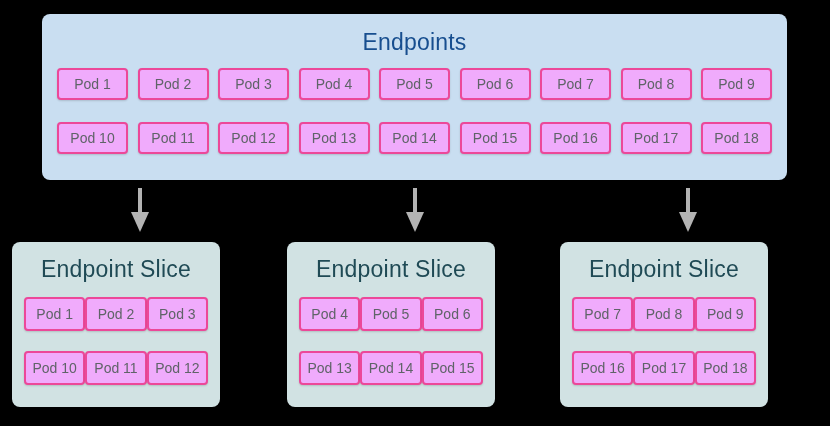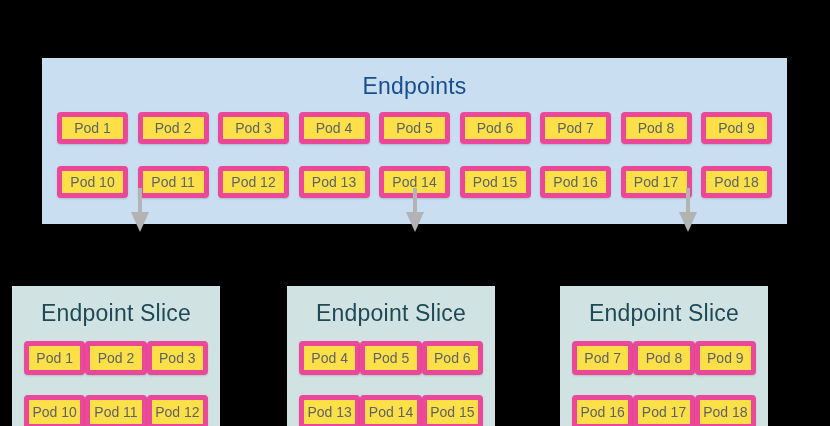--- a/index.html
+++ b/index.html
@@ -9,23 +9,22 @@
     width: 830px;
     height: 426px;
     background: #000000;
     font-family: "Liberation Sans", sans-serif;
     overflow: hidden;
   }
 
   
   .bigbox {
     position: absolute;
-    border-radius: 0;
+    border-radius: 8px;
     box-shadow: 2px 3px 6px rgba(0,0,0,0.65);
-    margin-top: 44px;
   }
   .endpoints-box {
     left: 42px; top: 14px;
     width: 745px; height: 166px;
     background: #c9def1;
     padding: 13px 15px 0 15px;
   }
   .slice-box {
     top: 242px;
     width: 208px; height: 165px;
@@ -53,22 +52,22 @@
     justify-content: space-between;
   }
   .endpoints-box .pod-row { margin-top: 11px; }
   .endpoints-box .pod-row + .pod-row { margin-top: 22px; }
   .slice-box .pod-row { margin-top: 13px; }
   .slice-box .pod-row + .pod-row { margin-top: 20px; }
 
   .pod {
     width: 71px;
     height: 32px;
-    background: #fde047;
-    border: 5px solid #ec4899;
+    background: #f0abfc;
+    border: 2px solid #ec4899;
     border-radius: 4px;
     color: #5f6368;
     font-size: 14px;
     display: flex;
     align-items: center;
     justify-content: center;
     box-shadow: 0 1px 2px rgba(0,0,0,0.15);
     white-space: nowrap;
   }
   .slice-box .pod { height: 34px; }

